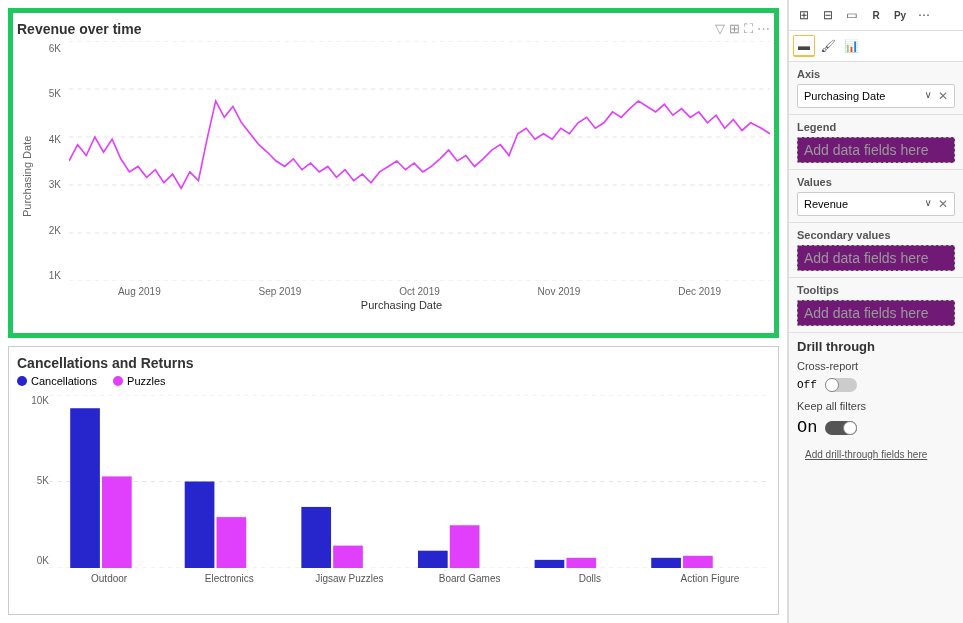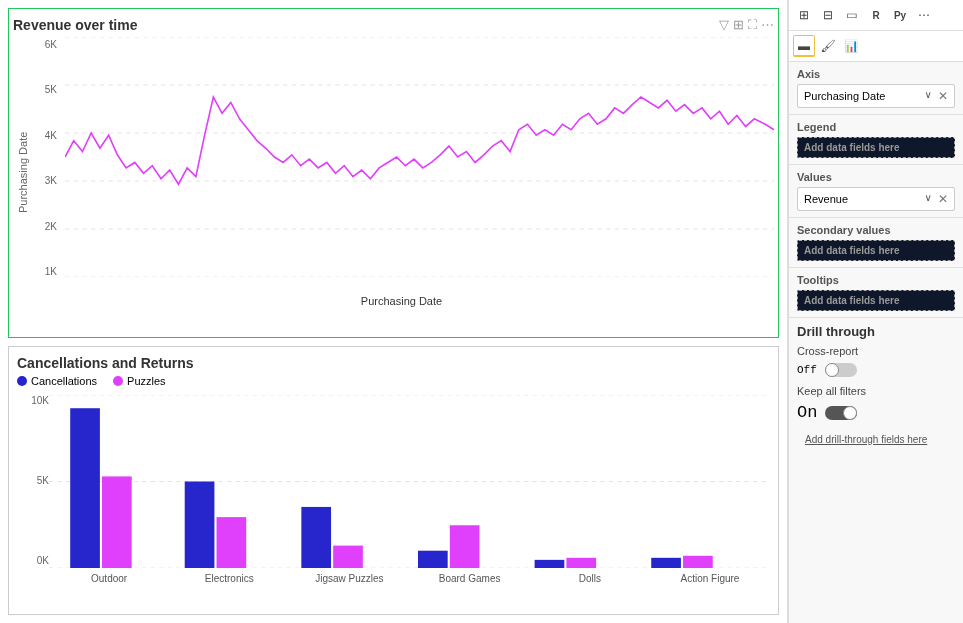--- a/index.html
+++ b/index.html
@@ -1,21 +1,21 @@
 <!DOCTYPE html>
 <html><head>
   <meta charset="utf-8">
   <style>
     * { box-sizing: border-box; margin: 0; padding: 0; }
     body { font-family: 'Segoe UI', Arial, sans-serif; font-size: 12px; background: #fff; display: flex; width: 963px; height: 623px; overflow: hidden; }
     
     .main-content { flex: 1; display: flex; flex-direction: column; padding: 8px; border-right: 1px solid #ddd; overflow: hidden; }
     
     
-    .chart-container { flex: 0 0 330px; border: 1px solid #22c55e; padding: 8px 4px 4px 4px; position: relative; margin-bottom: 8px; }
+    .chart-container { flex: 0 0 330px; border: 5px solid #22c55e; padding: 8px 4px 4px 4px; position: relative; margin-bottom: 8px; }
     .chart-header { display: flex; justify-content: space-between; align-items: center; margin-bottom: 4px; }
     .chart-title { font-size: 14px; font-weight: 600; color: #333; }
     .chart-icons { display: flex; gap: 4px; color: #999; }
     .chart-icon { font-size: 13px; cursor: pointer; }
     
     .chart-area { display: flex; width: 100%; height: 270px; }
     .y-axis-label { writing-mode: vertical-rl; transform: rotate(180deg); font-size: 11px; color: #666; display: flex; align-items: center; justify-content: center; padding-right: 4px; }
     .chart-inner { flex: 1; position: relative; }
     .y-axis-ticks { position: absolute; left: 0; top: 0; height: calc(100% - 30px); width: 32px; display: flex; flex-direction: column; justify-content: space-between; padding-top: 2px; }
     .y-tick { font-size: 10px; color: #666; text-align: right; padding-right: 4px; }
@@ -42,21 +42,21 @@
     
     .right-panel { width: 175px; background: #f8f8f8; border-left: 1px solid #ddd; overflow-y: auto; }
     .panel-toolbar { display: flex; flex-wrap: wrap; gap: 2px; padding: 4px; border-bottom: 1px solid #ddd; background: #fff; }
     .toolbar-icon { width: 22px; height: 22px; display: flex; align-items: center; justify-content: center; cursor: pointer; border-radius: 2px; font-size: 12px; color: #444; border: 1px solid transparent; }
     .toolbar-icon.active { border-color: #f0c040; border-bottom: 2px solid #f0c040; }
     .toolbar-row2 { display: flex; gap: 2px; padding: 4px; border-bottom: 1px solid #ddd; background: #fff; }
     
     .panel-section { padding: 6px 8px; border-bottom: 1px solid #e0e0e0; }
     .section-title { font-size: 11px; font-weight: 600; color: #555; margin-bottom: 4px; }
     .field-box { background: #fff; border: 1px solid #ccc; border-radius: 2px; padding: 4px 6px; display: flex; justify-content: space-between; align-items: center; font-size: 11px; }
-    .field-box-placeholder { background: #0f172a; border: 1px dashed #aaa; border-radius: 2px; padding: 4px 6px; font-size: 10px; color: #999; font-weight: bold; }
+    .field-box-placeholder { background: #701a75; border: 1px dashed #aaa; border-radius: 2px; padding: 4px 6px; font-size: 14px; color: #999; }
     .field-chevron { font-size: 10px; color: #555; cursor: pointer; }
     .field-x { font-size: 12px; color: #777; cursor: pointer; margin-left: 4px; }
     
     .drill-section { padding: 6px 8px; }
     .drill-title { font-size: 13px; font-weight: 700; color: #333; margin-bottom: 6px; }
     .toggle-row { display: flex; align-items: center; justify-content: space-between; margin-bottom: 6px; font-size: 11px; color: #444; }
     .toggle { display: flex; align-items: center; gap: 4px; font-family: Liberation Mono, monospace; }
     .toggle-track { width: 32px; height: 14px; border-radius: 7px; position: relative; cursor: pointer; }
     .toggle-track.off { background: #ccc; }
     .toggle-track.on { background: #555; }
@@ -99,20 +99,27 @@
             <line x1="0" y1="88" x2="650" y2="88" stroke="#ccc" stroke-dasharray="4,4" stroke-width="0.5"></line>
             <line x1="0" y1="132" x2="650" y2="132" stroke="#ccc" stroke-dasharray="4,4" stroke-width="0.5"></line>
             <line x1="0" y1="176" x2="650" y2="176" stroke="#ccc" stroke-dasharray="4,4" stroke-width="0.5"></line>
             <line x1="0" y1="220" x2="650" y2="220" stroke="#ccc" stroke-dasharray="4,4" stroke-width="0.5"></line>
 
             <polyline fill="none" stroke="#e040fb" stroke-width="1.5" points="
                 0,110 8,95 16,105 24,88 32,102 40,90 48,108 56,120 64,115 72,125 80,118 88,130 96,122 104,135 112,120 120,128 128,90 136,55 144,70 152,60 160,75 168,85 176,95 184,102 192,110 200,115 208,108 216,118 224,112 232,120 240,115 248,125 256,118 264,128 272,122 280,130 288,120 296,115 304,110 312,118 320,112 328,120 336,115 344,108 352,100 360,110 368,105 376,115 384,108 392,100 400,95 408,105 416,85 424,80 432,90 440,85 448,90 456,80 464,85 472,75 480,70 488,80 496,75 504,65 512,70 520,62 528,55 536,60 544,65 552,58 560,68 568,62 576,70 584,65 592,75 600,68 608,80 616,72 624,82 632,75 642,80 650,85
               "></polyline>
           </svg>
         </div>
+        <div class="x-axis">
+          <span class="x-tick">Aug 2019</span>
+          <span class="x-tick">Sep 2019</span>
+          <span class="x-tick">Oct 2019</span>
+          <span class="x-tick">Nov 2019</span>
+          <span class="x-tick">Dec 2019</span>
+        </div>
         <div class="x-label">Purchasing Date</div>
       </div>
     </div>
   </div>
 
   <div class="bar-chart-container">
     <div class="bar-chart-title">Cancellations and Returns</div>
     <div class="legend">
       <div class="legend-item">
         <div class="legend-dot" style="background:#2626cc;"></div>

